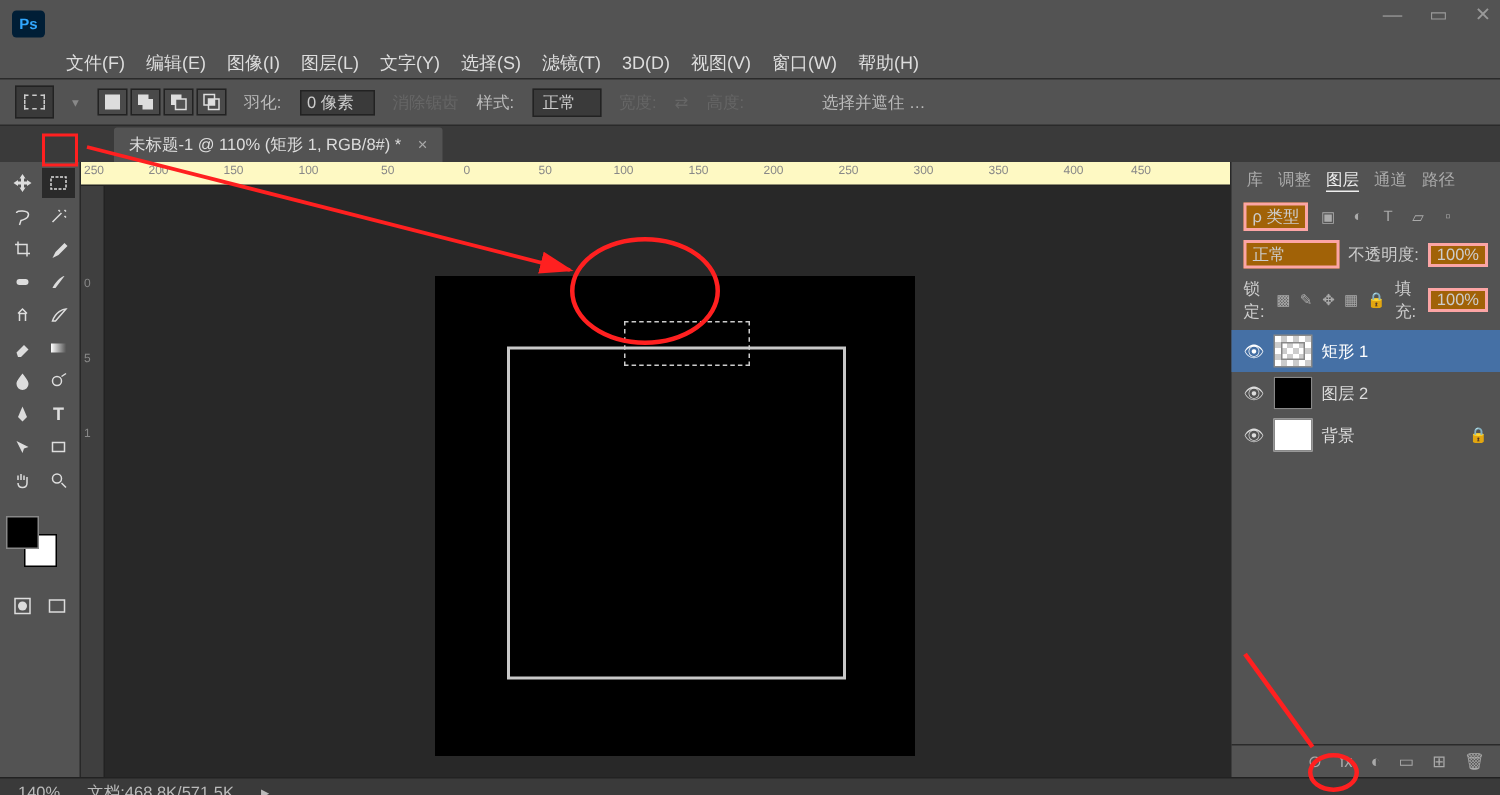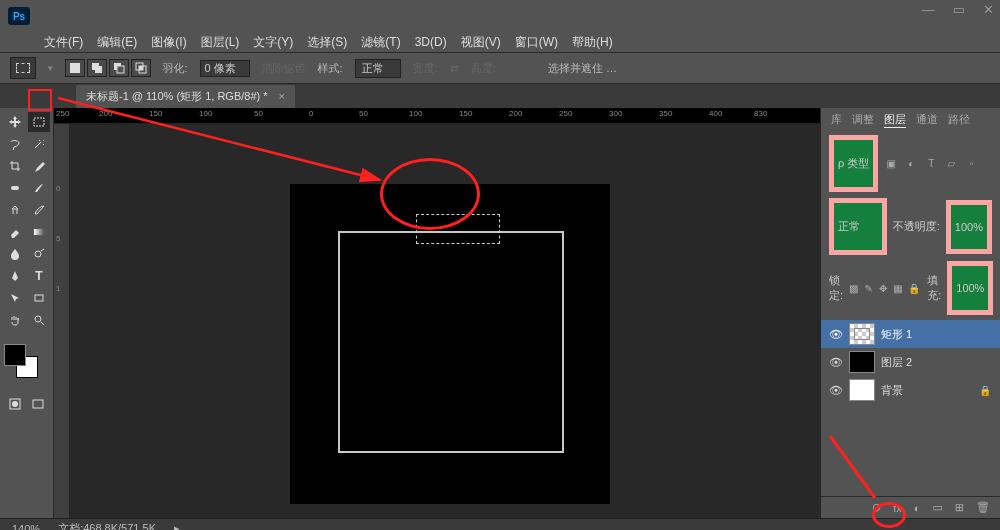--- a/index.html
+++ b/index.html
@@ -25,38 +25,38 @@
 .main { display:flex; height:410px; background:#2b2b2b; }
 .toolcol { width:54px; background:#535353; border-right:1px solid #282828; position:relative; }
 .toolgrid { display:grid; grid-template-columns:22px 22px; gap:2px 2px; padding:4px; }
 .tl { width:22px; height:20px; display:flex; align-items:center; justify-content:center; color:#ddd; font-size:12px; cursor:pointer; position:relative; }
 .tl.sel { background:#2a2a2a; }
 .tl svg { width:14px; height:14px; }
 .red-hl { position:absolute; border:2px solid #ff2020; pointer-events:none; }
 .swatches { margin:10px 4px; position:relative; width:34px; height:34px; }
 .sw-b { position:absolute; right:0; bottom:0; width:22px; height:22px; background:#fff; border:1px solid #000; }
 .sw-f { position:absolute; left:0; top:0; width:22px; height:22px; background:#000; border:1px solid #888; }
-.ruler-h { height:16px; background:#000000; border-bottom:1px solid #222; position:relative; overflow:hidden; font-size:8px; color:#888; }
+.ruler-h { height:16px; background:#fef9c3; border-bottom:1px solid #222; position:relative; overflow:hidden; font-size:8px; color:#888; }
 .ruler-h span { position:absolute; top:1px; }
 .ruler-v { width:16px; background:#3f3f3f; border-right:1px solid #222; position:relative; overflow:hidden; font-size:8px; color:#888; }
 .ruler-v span { position:absolute; left:2px; transform:rotate(0); }
 .canvas-wrap { flex:1; display:flex; flex-direction:column; position:relative; background:#2b2b2b; }
 .canvas-body { flex:1; display:flex; }
 .canvas { flex:1; position:relative; background:#282828; overflow:hidden; }
 .artboard { position:absolute; left:220px; top:60px; width:320px; height:320px; background:#000; }
 .shape-rect { position:absolute; left:48px; top:47px; width:226px; height:222px; border:2px solid #c8c8c8; }
 .marquee { position:absolute; left:126px; top:30px; width:84px; height:30px; border:1px dashed #ccc; }
 .red-ellipse { position:absolute; border:3px solid #ff2020; border-radius:50%; pointer-events:none; }
 .red-arrow { position:absolute; pointer-events:none; }
 .panels { width:180px; background:#535353; border-left:1px solid #282828; display:flex; flex-direction:column; font-size:11px; }
 .ptabs { display:flex; gap:10px; padding:4px 10px; color:#aaa; }
 .ptabs span { cursor:pointer; }
 .ptabs span.act { color:#eee; border-bottom:1px solid #eee; }
 .prow { display:flex; align-items:center; gap:6px; padding:3px 8px; color:#ccc; }
-.prow .dd { background:#15803d; border:5px solid #fca5a5; padding:16px 4px; flex:0 0 auto; }
+.prow .dd { background:#a16207; border:2px solid #fca5a5; padding:0 4px; flex:0 0 auto; }
 .prow .ico { width:14px; height:12px; display:inline-flex; align-items:center; justify-content:center; color:#aaa; font-size:10px;}
 .layerlist { flex:1; padding:2px 0; }
 .lrow { display:flex; align-items:center; height:28px; gap:6px; padding:0 8px; color:#ddd; cursor:pointer; }
 .lrow.sel { background:#4570a5; color:#fff; }
 .eye { width:14px; text-align:center; }
 .thumb { width:26px; height:22px; border:1px solid #888; background:#fff; display:flex; align-items:center; justify-content:center; }
 .thumb.black { background:#000; }
 .thumb.checker { background:repeating-conic-gradient(#ccc 0 25%,#fff 0 50%) 0 0/8px 8px; position:relative;}
 .thumb.checker::after{content:"";position:absolute;inset:4px;border:1px solid #888;}
 .thumb.img { background:linear-gradient(45deg,#223,#668);}
@@ -277,21 +277,21 @@
       <span style="left:200px">50</span>
       <span style="left:255px">0</span>
       <span style="left:305px">50</span>
       <span style="left:355px">100</span>
       <span style="left:405px">150</span>
       <span style="left:455px">200</span>
       <span style="left:505px">250</span>
       <span style="left:555px">300</span>
       <span style="left:605px">350</span>
       <span style="left:655px">400</span>
-      <span style="left:700px">830</span>
+      <span style="left:700px">450</span>
     </div>
     <div class="canvas-body">
       <div class="ruler-v">
         <span style="top:60px">0</span>
         <span style="top:110px">5</span>
         <span style="top:160px">1</span>
       </div>
       <div class="canvas">
         <div class="artboard">
           <div class="shape-rect"></div>

